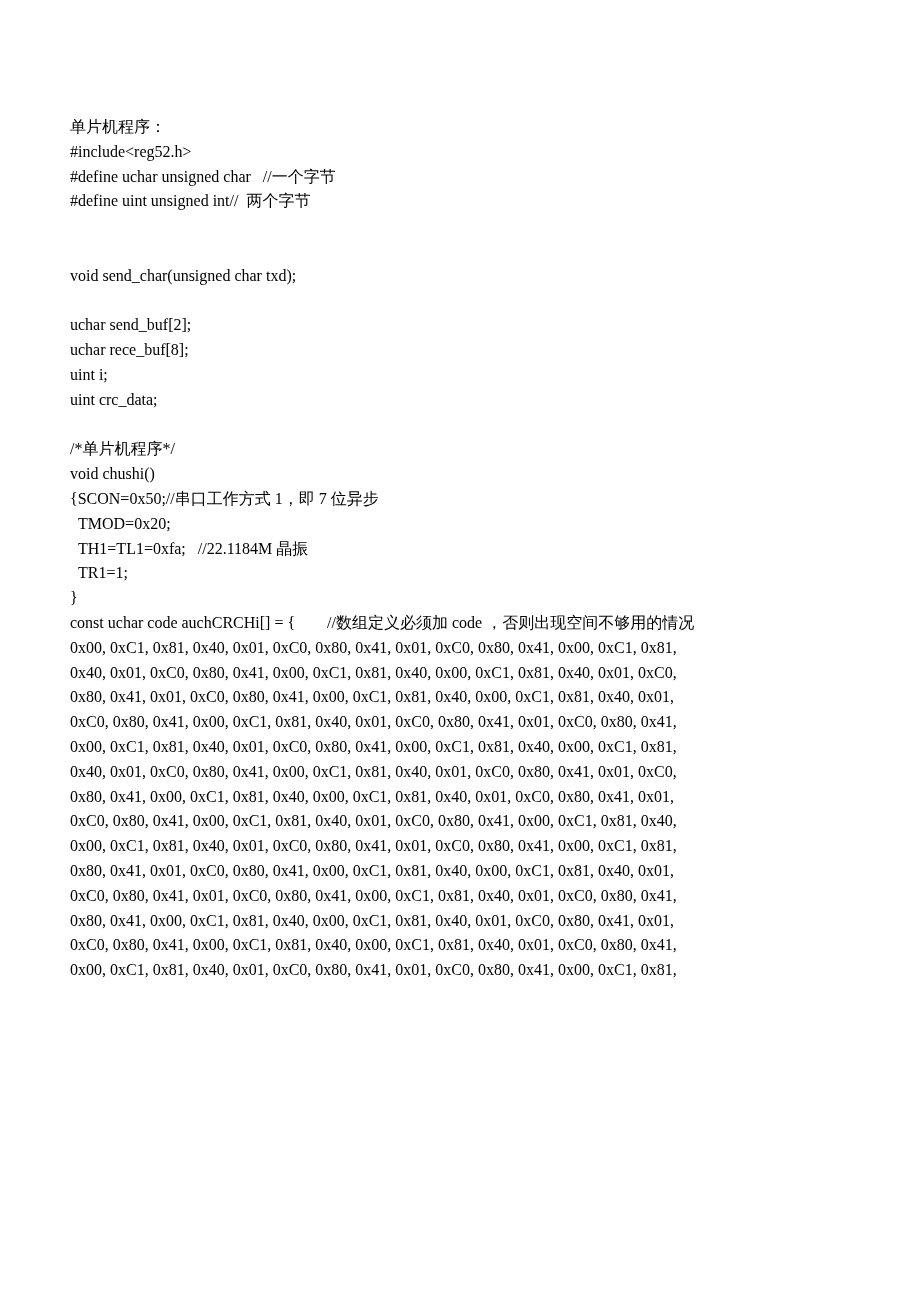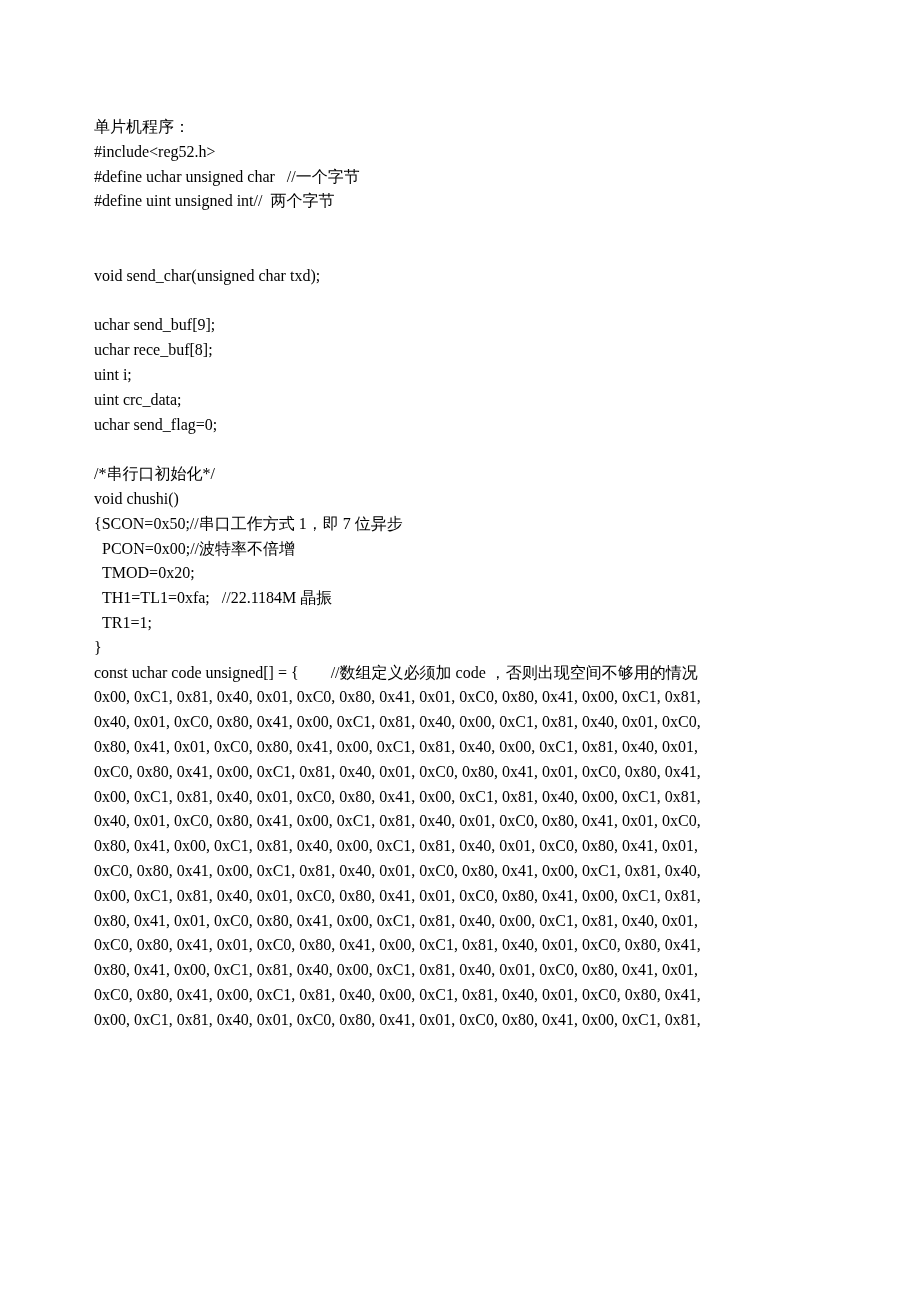--- a/index.html
+++ b/index.html
@@ -7,21 +7,21 @@
     padding: 0;
     background: #ffffff;
     font-family: "Times New Roman", "SimSun", serif;
     font-size: 16px;
     line-height: 1.55;
     color: #000000;
   }
   .page {
     width: 920px;
     min-height: 1302px;
-    padding: 115px 142px 60px 94px;
+    padding: 115px 142px 60px 70px;
     box-sizing: border-box;
     background: #ffffff;
   }
   .code-line {
     white-space: pre-wrap;
     word-break: break-all;
     margin: 0;
   }
 </style>
 </head>
@@ -29,35 +29,33 @@
 
 <div class="page">
   <div class="code-line">单片机程序：</div>
   <div class="code-line">#include&lt;reg52.h&gt;</div>
   <div class="code-line">#define uchar unsigned char   //一个字节</div>
   <div class="code-line">#define uint unsigned int//  两个字节</div>
   <div class="code-line">&nbsp;</div>
   <div class="code-line">&nbsp;</div>
   <div class="code-line">void send_char(unsigned char txd);</div>
   <div class="code-line">&nbsp;</div>
-  <div class="code-line">uchar send_buf[9];</div>
+  <div class="code-line">uchar send_buf[2];</div>
   <div class="code-line">uchar rece_buf[8];</div>
   <div class="code-line">uint i;</div>
   <div class="code-line">uint crc_data;</div>
-  <div class="code-line">uchar send_flag=0;</div>
   <div class="code-line">&nbsp;</div>
-  <div class="code-line">/*串行口初始化*/</div>
+  <div class="code-line">/*单片机程序*/</div>
   <div class="code-line">void chushi()</div>
   <div class="code-line">{SCON=0x50;//串口工作方式 1，即 7 位异步</div>
-  <div class="code-line">  PCON=0x00;//波特率不倍增</div>
   <div class="code-line">  TMOD=0x20;</div>
   <div class="code-line">  TH1=TL1=0xfa;   //22.1184M 晶振</div>
   <div class="code-line">  TR1=1;</div>
   <div class="code-line">}</div>
-  <div class="code-line">const uchar code unsigned[] = {        //数组定义必须加 code ，否则出现空间不够用的情况</div>
+  <div class="code-line">const uchar code auchCRCHi[] = {        //数组定义必须加 code ，否则出现空间不够用的情况</div>
   <div class="code-line">0x00, 0xC1, 0x81, 0x40, 0x01, 0xC0, 0x80, 0x41, 0x01, 0xC0, 0x80, 0x41, 0x00, 0xC1, 0x81,</div>
   <div class="code-line">0x40, 0x01, 0xC0, 0x80, 0x41, 0x00, 0xC1, 0x81, 0x40, 0x00, 0xC1, 0x81, 0x40, 0x01, 0xC0,</div>
   <div class="code-line">0x80, 0x41, 0x01, 0xC0, 0x80, 0x41, 0x00, 0xC1, 0x81, 0x40, 0x00, 0xC1, 0x81, 0x40, 0x01,</div>
   <div class="code-line">0xC0, 0x80, 0x41, 0x00, 0xC1, 0x81, 0x40, 0x01, 0xC0, 0x80, 0x41, 0x01, 0xC0, 0x80, 0x41,</div>
   <div class="code-line">0x00, 0xC1, 0x81, 0x40, 0x01, 0xC0, 0x80, 0x41, 0x00, 0xC1, 0x81, 0x40, 0x00, 0xC1, 0x81,</div>
   <div class="code-line">0x40, 0x01, 0xC0, 0x80, 0x41, 0x00, 0xC1, 0x81, 0x40, 0x01, 0xC0, 0x80, 0x41, 0x01, 0xC0,</div>
   <div class="code-line">0x80, 0x41, 0x00, 0xC1, 0x81, 0x40, 0x00, 0xC1, 0x81, 0x40, 0x01, 0xC0, 0x80, 0x41, 0x01,</div>
   <div class="code-line">0xC0, 0x80, 0x41, 0x00, 0xC1, 0x81, 0x40, 0x01, 0xC0, 0x80, 0x41, 0x00, 0xC1, 0x81, 0x40,</div>
   <div class="code-line">0x00, 0xC1, 0x81, 0x40, 0x01, 0xC0, 0x80, 0x41, 0x01, 0xC0, 0x80, 0x41, 0x00, 0xC1, 0x81,</div>
   <div class="code-line">0x80, 0x41, 0x01, 0xC0, 0x80, 0x41, 0x00, 0xC1, 0x81, 0x40, 0x00, 0xC1, 0x81, 0x40, 0x01,</div>

